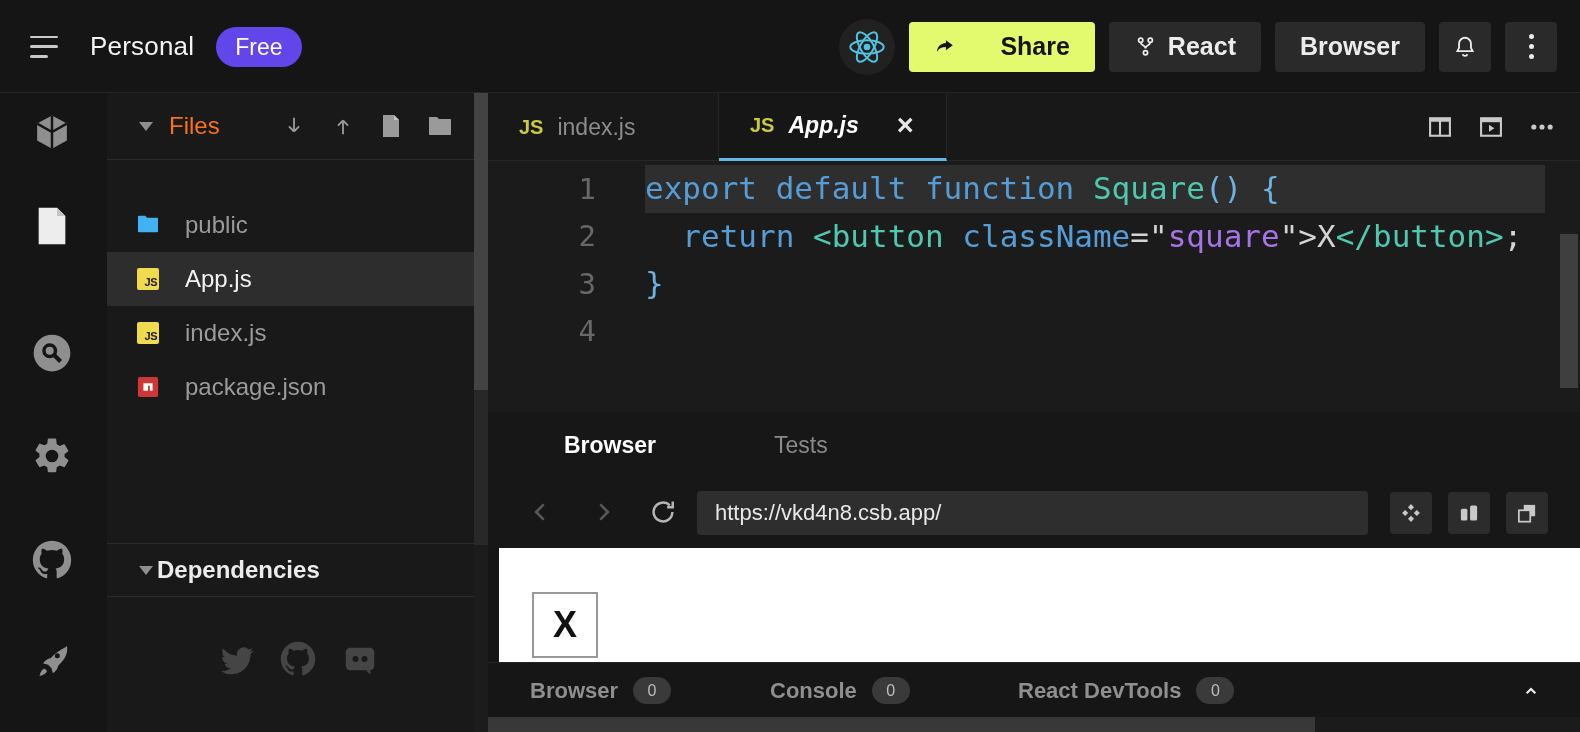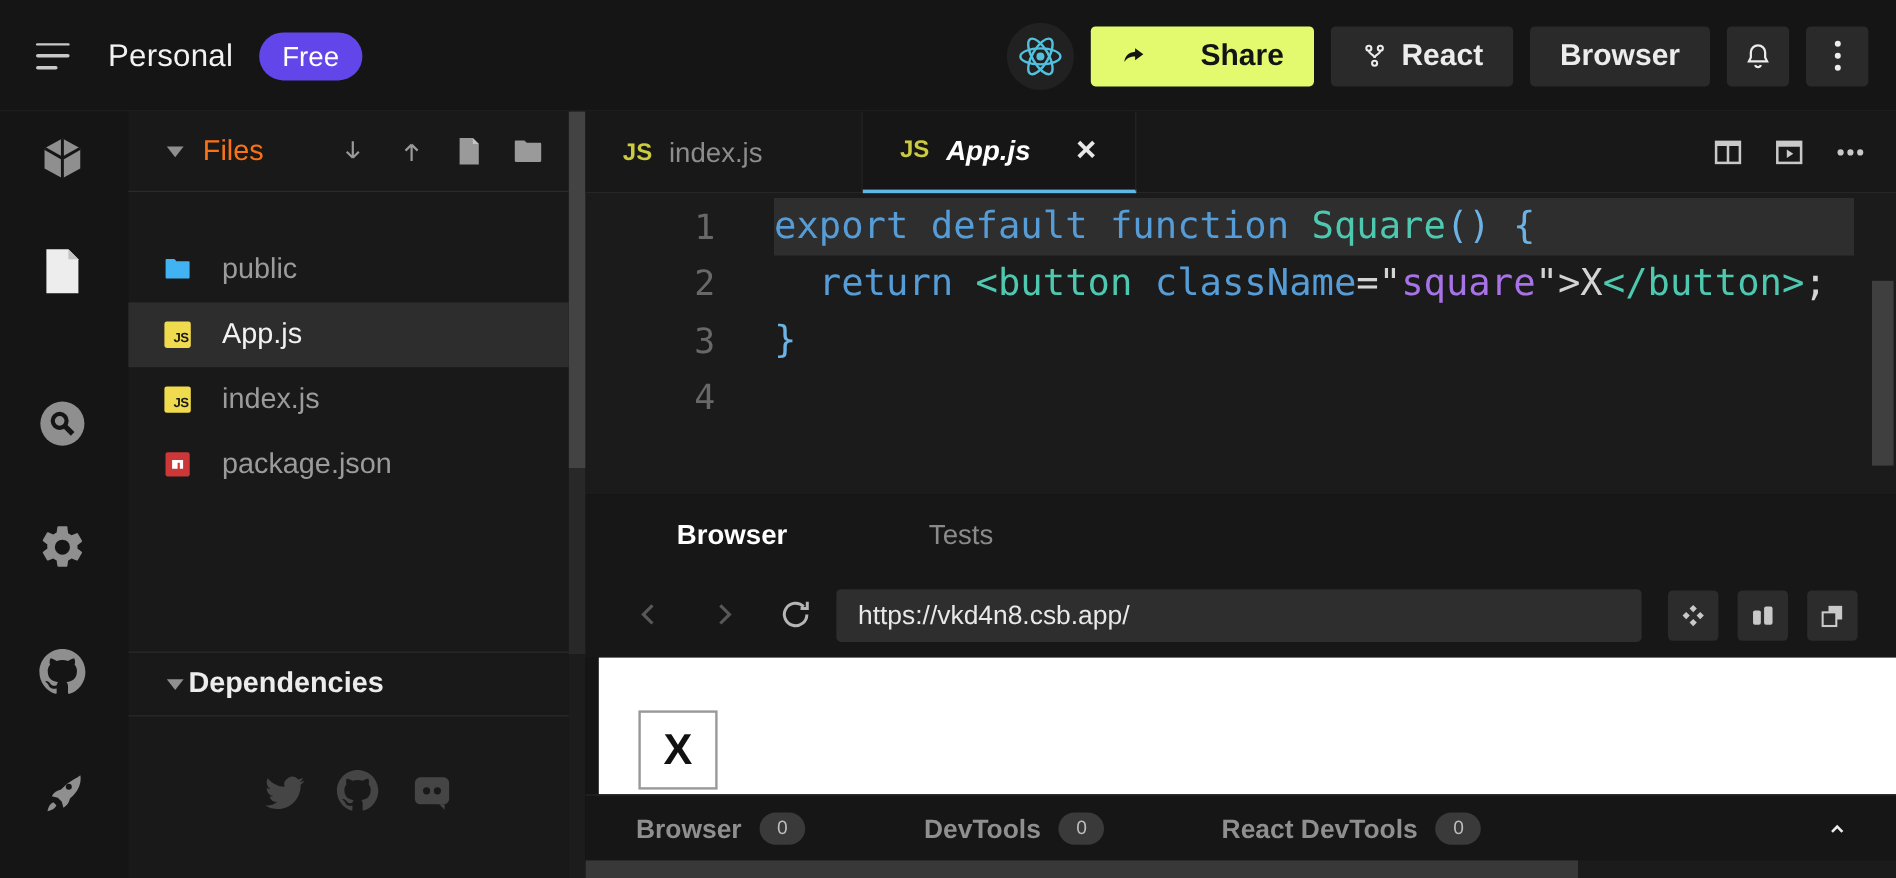--- a/index.html
+++ b/index.html
@@ -382,21 +382,21 @@
       <div class="preview-white">
         <button class="sq-btn">X</button>
       </div>
     </div>
     <div class="bbar">
       <span class="bitem" style="left:42px">
         <span class="blabel">Browser</span>
         <span class="cnt">0</span>
       </span>
       <span class="bitem" style="left:282px">
-        <span class="blabel">DevTools</span>
+        <span class="blabel">Console</span>
         <span class="cnt">0</span>
       </span>
       <span class="bitem" style="left:530px">
         <span class="blabel">React DevTools</span>
         <span class="cnt">0</span>
       </span>
       <span class="chevup">
           <svg width="26" height="26" viewBox="0 0 24 24">
             <path d="M8 15l4-4 4 4" stroke="#ececec" stroke-width="2" fill="none"></path>
           </svg>

